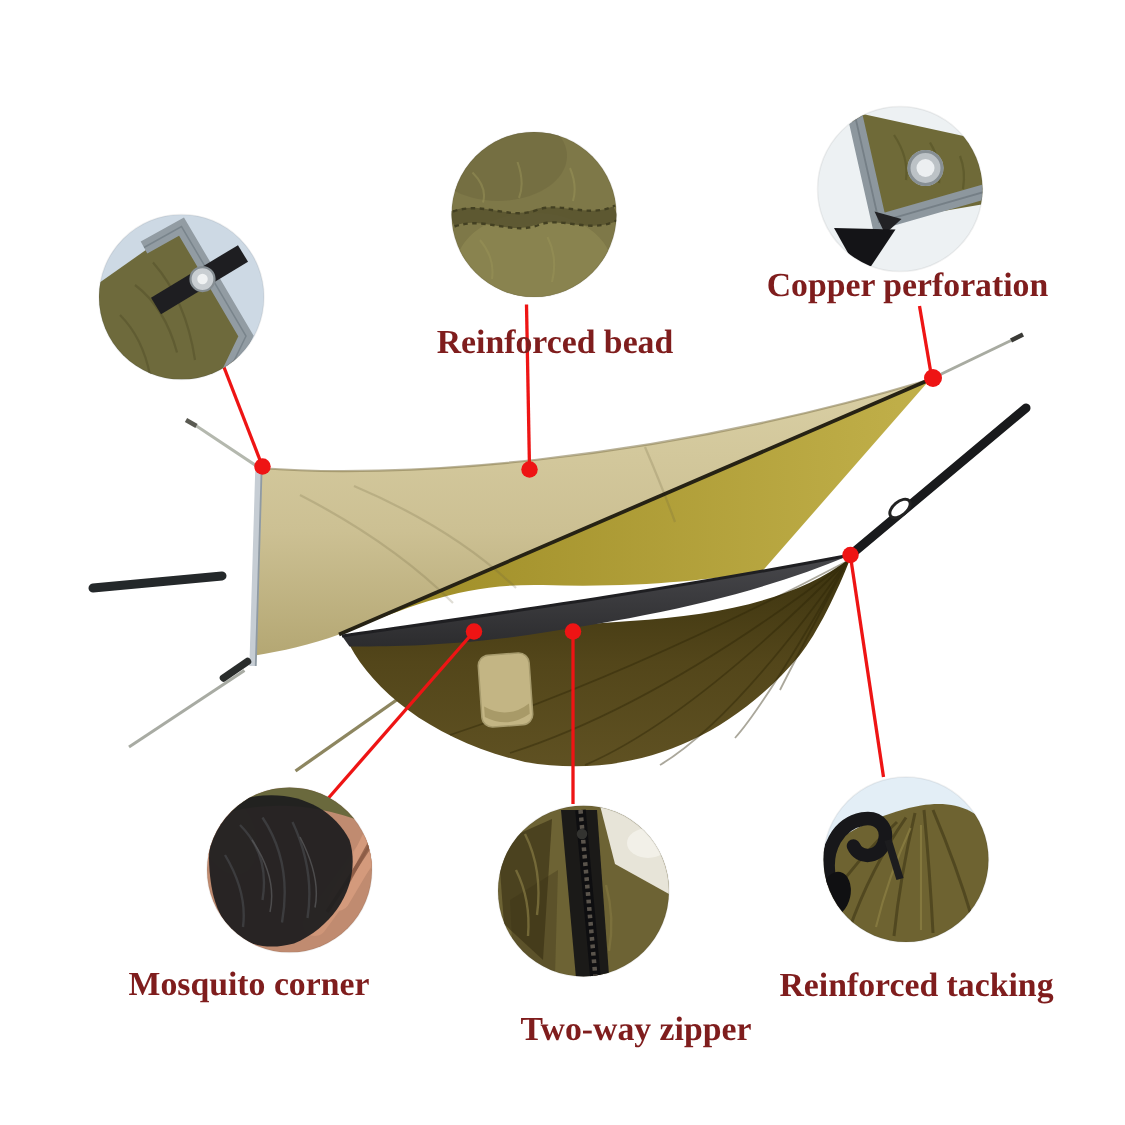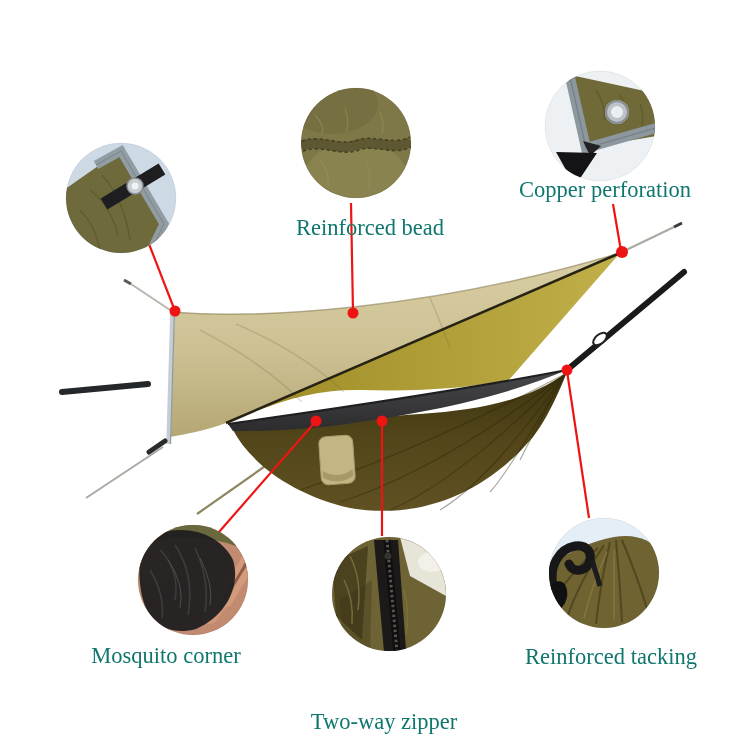--- a/index.html
+++ b/index.html
@@ -7,24 +7,24 @@
     position:relative;
     width:750px;height:750px;
     background:#ffffff;
     overflow:hidden;
     font-family:"Liberation Serif","DejaVu Serif",serif;
   }
   .scene-svg{position:absolute;left:0;top:0;}
   .callout-label{
     position:absolute;
     transform:translateX(-50%);
-    font-weight:400;
+    font-weight:700;
     font-size:22.5px;
     line-height:1.05;
-    color:#0f766e;
+    color:#7f1d1d;
     white-space:nowrap;
     letter-spacing:0px;
   }
 </style>
 </head>
 <body>
 
 <div class="canvas">
 
 <svg class="scene-svg" width="750" height="750" viewBox="0 0 750 750">
@@ -200,16 +200,16 @@
     <path d="M553,586 C549,566 559,549 575,546 C587,544 593,553 589,563 C585,572 573,573 569,564" fill="none" stroke="#17171a" stroke-width="9" stroke-linecap="round"></path>
     <ellipse cx="557" cy="596" rx="10" ry="15" fill="#101012" transform="rotate(12 557 596)"></ellipse>
     <line x1="592" y1="560" x2="600" y2="586" stroke="#1c1c1e" stroke-width="5"></line>
   </g>
   <circle cx="604" cy="573" r="55" fill="none" stroke="rgba(0,0,0,0.06)"></circle>
 </svg>
 
 <div class="callout-label" style="left:370px; top:216px;">Reinforced bead</div>
 <div class="callout-label" style="left:605px; top:178px;">Copper perforation</div>
 <div class="callout-label" style="left:166px; top:644px;">Mosquito corner</div>
-<div class="callout-label" style="left:384px; top:674px;margin-top:36px;">Two-way zipper</div>
+<div class="callout-label" style="left:424px; top:674px;">Two-way zipper</div>
 <div class="callout-label" style="left:611px; top:645px;text-align:center;">Reinforced tacking</div>
 
 </div>
 
 </body></html>

